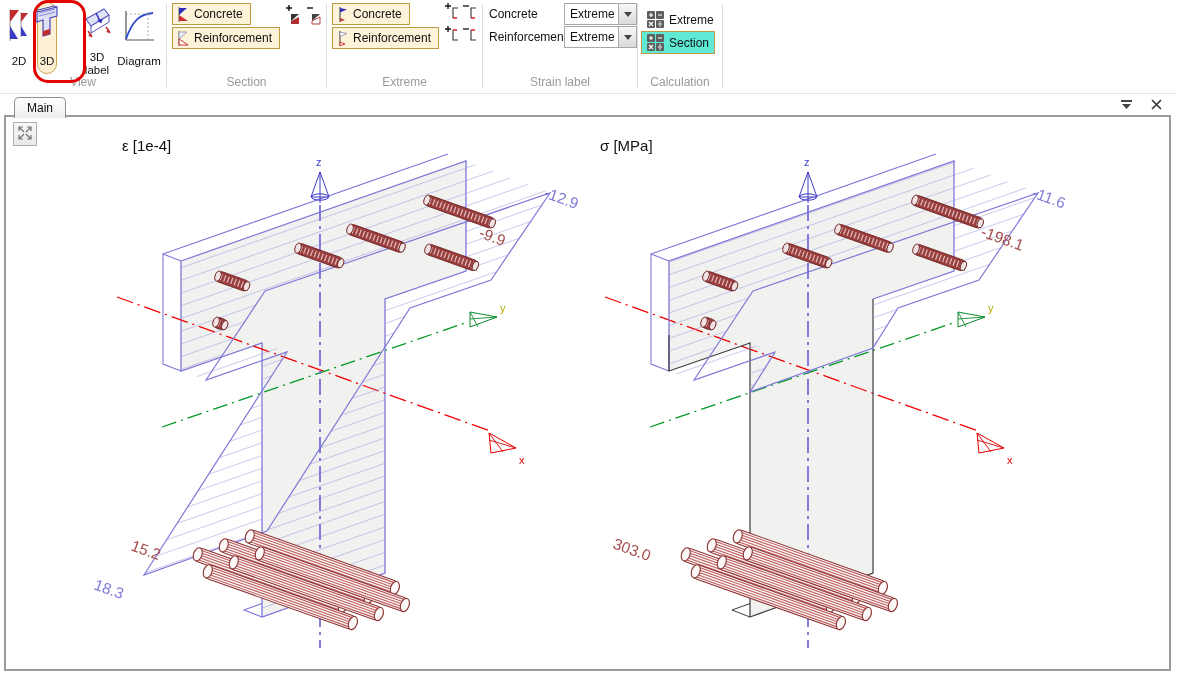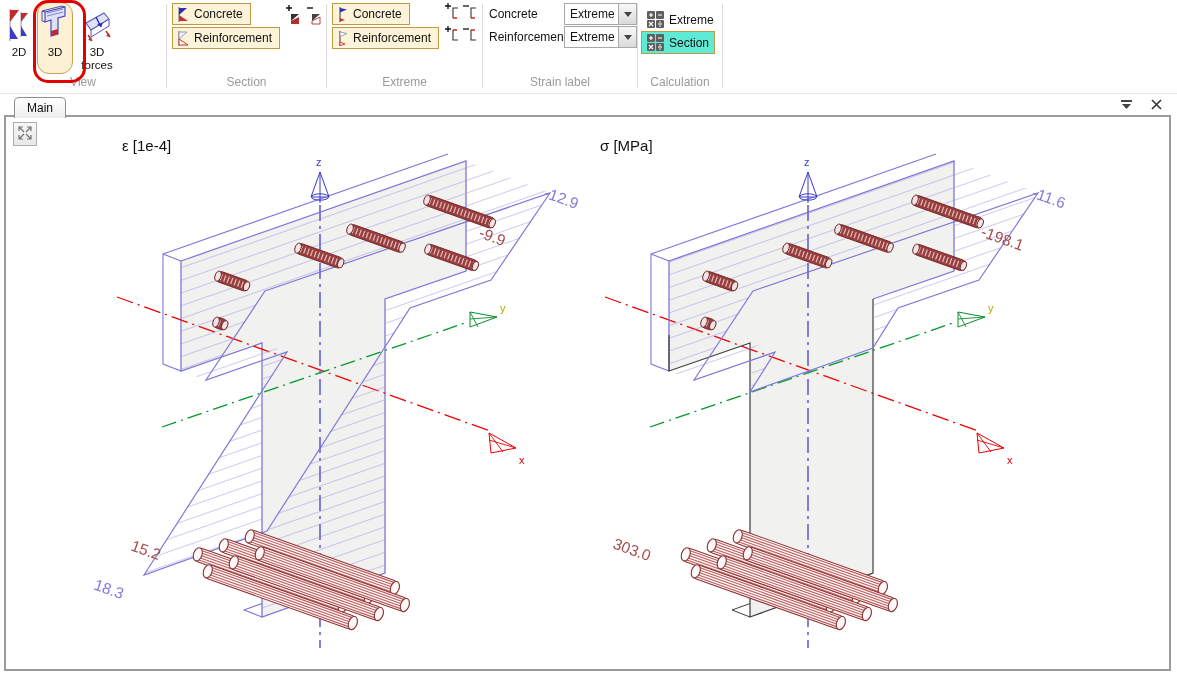--- a/index.html
+++ b/index.html
@@ -4,21 +4,21 @@
 <style>
   html,body{margin:0;padding:0;background:#fff;width:1177px;height:679px;overflow:hidden;
             font-family:"Liberation Sans",sans-serif;-webkit-font-smoothing:antialiased;}
   .ribbon{position:absolute;left:0;top:0;width:1177px;height:93px;background:#fff;border-bottom:1px solid #e6e6e6;}
   .rgroup{position:absolute;top:0;height:92px;}
   .rgroup-label{position:absolute;bottom:3px;left:0;width:100%;text-align:center;color:#9a9a9a;font-size:12px;}
   .vsep{position:absolute;top:4px;width:1px;height:84px;background:#dcdcdc;}
   .big-btn{position:absolute;top:2px;display:flex;flex-direction:column;align-items:center;height:72px;
            box-sizing:border-box;border:1px solid transparent;border-radius:8px;cursor:pointer;}
   .big-btn .bicon{height:42px;display:flex;align-items:flex-end;justify-content:center;}
-  .big-btn .blabel{font-size:11.5px;line-height:13px;text-align:center;color:#111;margin-top:1px;}
+  .big-btn .blabel{font-size:11.5px;line-height:13px;text-align:center;color:#111;margin-top:10px;}
   .big-btn.sel{background:#fcf1d5;border:1px solid #caa34c;border-radius:12px;}
   .red-ring{position:absolute;left:33px;top:0px;width:47px;height:77px;border:3.5px solid #e20000;
             border-radius:15px;pointer-events:none;z-index:6;}
   .toggle-btn{position:absolute;display:flex;align-items:center;gap:4px;height:22px;box-sizing:border-box;
               padding:1px 7px 1px 3px;border:1px solid #c09a41;background:#fdf3d8;font-size:12px;color:#111;cursor:pointer;}
   .mini{position:absolute;width:19px;height:23px;cursor:pointer;}
   .rl-row{position:absolute;left:6px;font-size:12px;line-height:22px;color:#111;}
   .dd{position:absolute;left:81px;width:73px;height:22px;box-sizing:border-box;border:1px solid #a8a8a8;
       background:#fff;display:flex;align-items:center;cursor:pointer;}
   .dd-text{flex:1;font-size:12px;padding-left:5px;color:#111;}
@@ -56,21 +56,21 @@
           <path d="M4 2 V34" stroke="#999" stroke-width="1" fill="none"></path>
           <path d="M4 3 L13 3 L4 15 Z" fill="#c22b2b"></path>
           <path d="M4 19 L12 32 L4 32 Z" fill="#3b3bc8"></path>
           <path d="M15 5 V30" stroke="#999" stroke-width="1" fill="none"></path>
           <path d="M15 6 L22 6 L15 15 Z" fill="#c22b2b"></path>
           <path d="M15 19 L21 29 L15 29 Z" fill="#3b3bc8"></path>
         </svg>
       </div>
       <div class="blabel">2D</div>
     </div>
-    <div class="big-btn sel" style="left:37px;width:36px">
+    <div class="big-btn sel" style="left:37px;width:20px">
       <div class="bicon">
         <svg width="32" height="40" viewBox="0 0 32 40">
           <path d="M6 7 L26 2 L26 11 L19 13 L19 29 L12 31 L12 15 L6 17 Z" fill="#dde1f3" stroke="#4848bb" stroke-width="1.2"></path>
           <path d="M6 7 L3 6 L3 16 L6 17 M3 6 L23 1 L26 2" fill="none" stroke="#4848bb" stroke-width="1"></path>
           <path d="M12 31 L19 29 L19 24 L12 26 Z" fill="#c22b2b"></path>
           <path d="M8 8 L24 4 M8 11 L24 7" stroke="#6a6ad0" stroke-width="0.8"></path>
         </svg>
       </div>
       <div class="blabel">3D</div>
     </div>
@@ -79,21 +79,31 @@
       <div class="bicon">
         <svg width="30" height="38" viewBox="0 0 30 38">
           <path d="M4 16 L22 6 L27 12 L9 23 Z" fill="#dfe3f5" stroke="#5555bb" stroke-width="1.1"></path>
           <path d="M9 23 L9 30 L27 19 L27 12" fill="none" stroke="#5555bb" stroke-width="1"></path>
           <path d="M14 10 L19 20" stroke="#2b2bc2" stroke-width="1.4"></path>
           <path d="M19 20 L15 17 L21 16 Z" fill="#2b2bc2"></path>
           <path d="M24 24 L28 30 M6 28 L10 34" stroke="#c22b2b" stroke-width="1.4"></path>
           <path d="M28 30 L24 29 L27 26 Z M10 34 L6 33 L9 30 Z" fill="#c22b2b"></path>
         </svg>
       </div>
-      <div class="blabel" style="width:34px">3D forces</div>
+      <div class="blabel" style="width:34px">3D label</div>
+    </div>
+    <div class="big-btn" style="left:115px;width:48px">
+      <div class="bicon">
+        <svg width="36" height="38" viewBox="0 0 36 38">
+          <path d="M5 33 V4 M5 33 H33" stroke="#555" stroke-width="1.2" fill="none"></path>
+          <path d="M5 32 C12 12, 20 7, 32 6" stroke="#2b49cc" stroke-width="1.8" fill="none"></path>
+          <path d="M5 7 H30 M27 7 V33" stroke="#9a9a9a" stroke-width="0.8" stroke-dasharray="2 2" fill="none"></path>
+        </svg>
+      </div>
+      <div class="blabel">Diagram</div>
     </div>
     <div class="rgroup-label">View</div>
   </div>
   <div class="vsep" style="left:166px"></div>
 
   <div class="rgroup" style="left:167px;width:159px">
     <div class="toggle-btn" style="left:5px;top:3px">
       <svg width="14" height="17" viewBox="0 0 14 17">
         <path d="M3 1 V16" stroke="#666" stroke-width="1"></path>
         <path d="M3 2 L11 2 L3 9 Z" fill="#2d2db8"></path>

